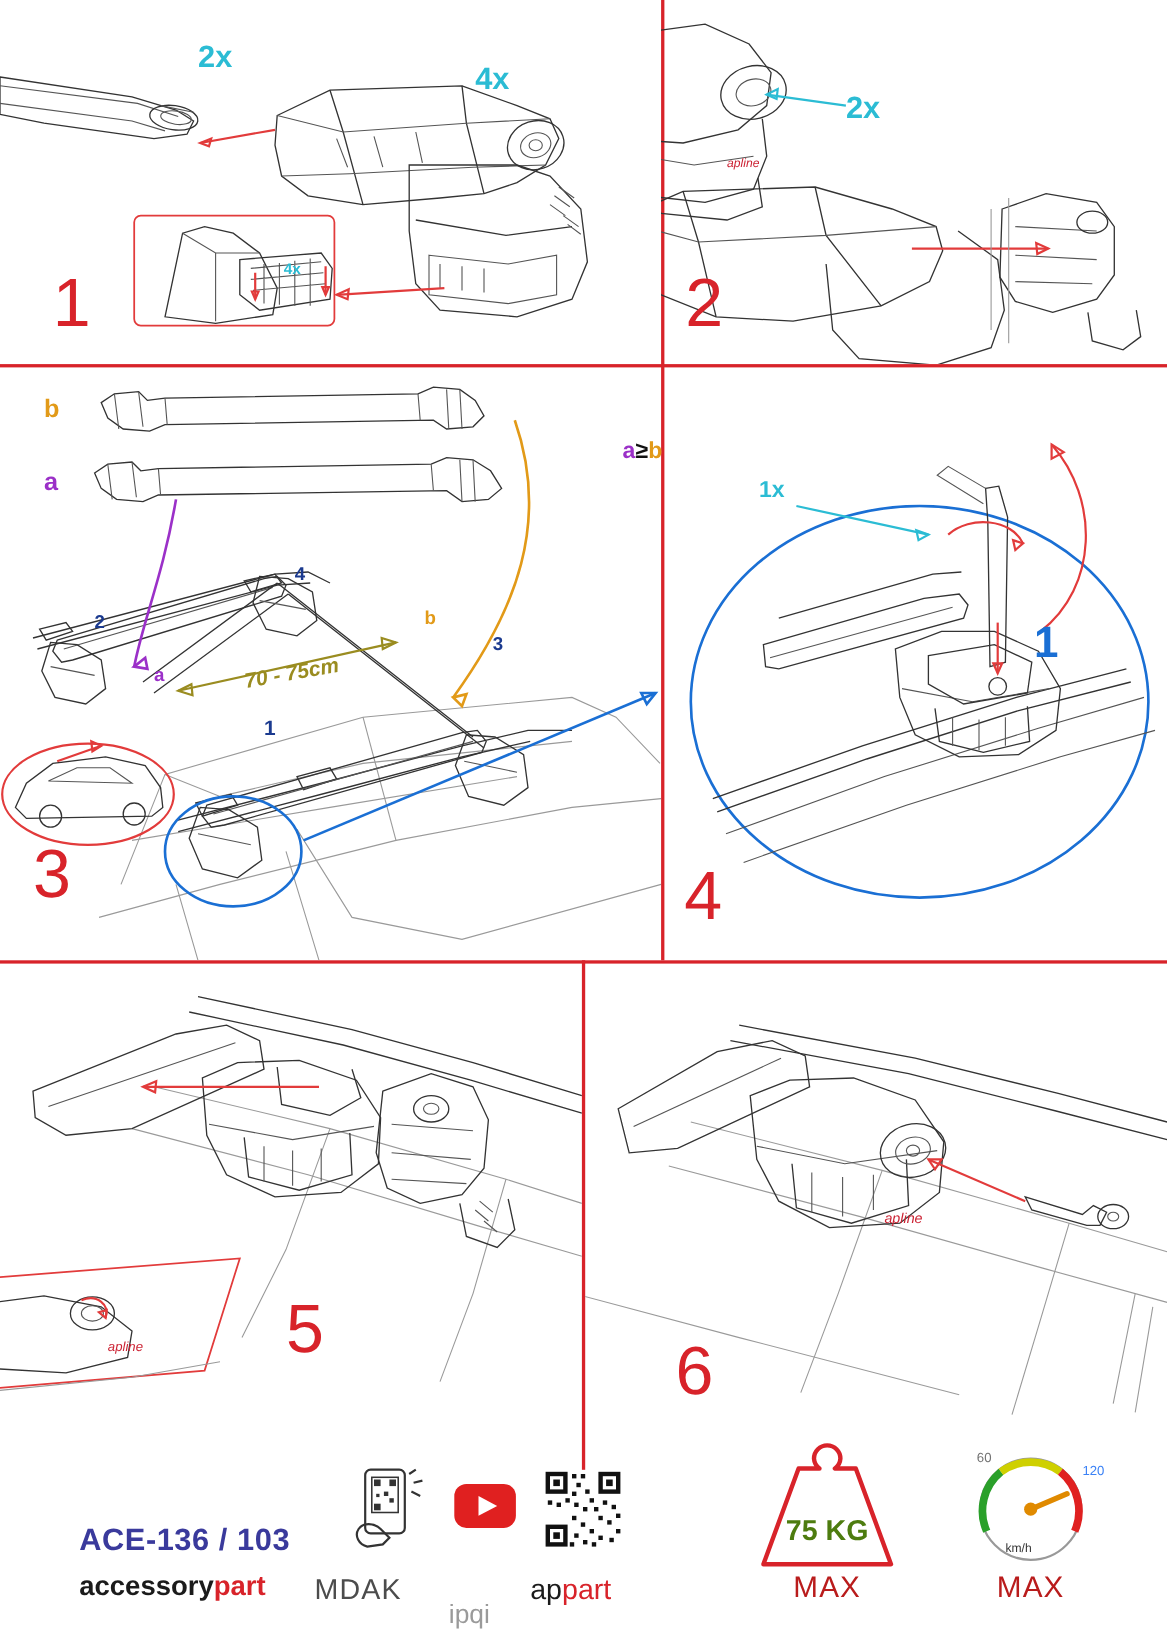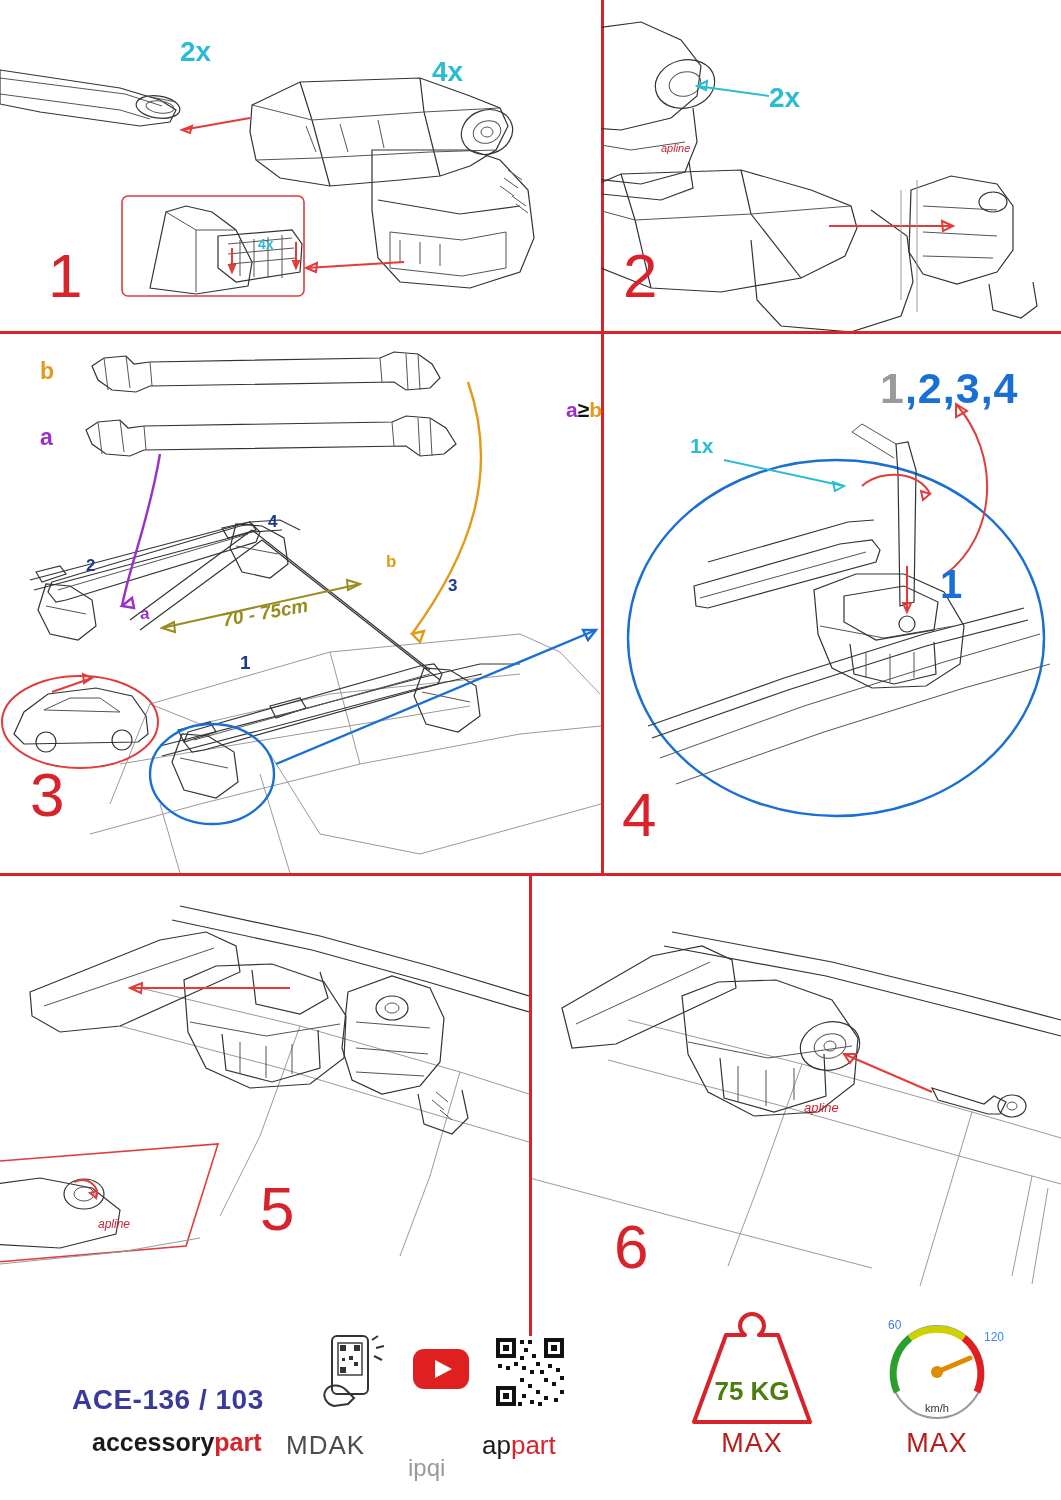--- a/index.html
+++ b/index.html
@@ -93,21 +93,20 @@
     position: absolute;
     color: #3a3a9c;
     font-size: 28px;
     font-weight: 700;
     letter-spacing: 0.5px;
   }
   .brand {
     position: absolute;
     font-size: 25px;
     font-weight: 700;
-    margin-left: 20px;
   }
   .brand .dark { color: #1b1b1b; }
   .brand .red { color: #d8232a; }
   .brand-grey {
     position: absolute;
     font-size: 26px;
     color: #4c4c4c;
     font-weight: 400;
   }
   .brand-light {
@@ -138,21 +137,21 @@
     color: #4d7c0f;
   }
   .kmh {
     position: absolute;
     font-size: 11px;
     color: #333;
   }
   .speed-tick {
     position: absolute;
     font-size: 12px;
-    color: #3b82f6;
+    color: #737373;
   }
   .ab-cond {
     position: absolute;
     font-size: 21px;
     font-weight: 700;
     margin-top: 36px;
   }
   svg { display:block; }
   .ln { fill:none; stroke:#333; stroke-width:1.2; }
   .ln2 { fill:none; stroke:#555; stroke-width:1; }
@@ -374,23 +373,20 @@
       <path class="arr-red" d="M258 152 C 278 134, 316 138, 326 160"></path>
       <path class="arr-red" d="M326 160 l-9 -3 l2 9 z" fill="#e23b3b"></path>
 
       <path class="arr-red" d="M342 240 C 394 200, 396 120, 352 70" stroke-width="3.2"></path>
       <path class="arr-red" d="M352 70 l0 13 l11 -6 z" fill="#e23b3b"></path>
 
       <path class="arr-cyan" d="M120 126 L240 152"></path>
       <path class="arr-cyan" d="M240 152 l-11 -4 l2 9 z" fill="#2bbcd4"></path>
     </svg>
     <div class="qty-sm" style="left:86px;top:100px;text-align:right;">1x</div>
-    <div class="big-seq" style="left:276px;top:30px;">
-      <span style="color:#9a9a9a;">1</span><span style="color:#1a6fd4;">,2,3,4</span>
-    </div>
     <div class="circle-one" style="left:336px;top:228px;">1</div>
     <div class="stepnum" style="left:18px;top:450px;">4</div>
   </div>
 
   <div class="panel" style="left:0;top:876px;width:529px;height:420px;">
     <svg width="529" height="420" viewBox="0 0 529 420">
 
       <path class="ln" d="M180 30 L320 60 L430 90 L529 120"></path>
       <path class="ln" d="M172 44 L312 74 L428 106 L529 136"></path>
       <path class="lnlight" d="M140 112 L300 150 L460 196 L529 218"></path>
@@ -552,17 +548,17 @@
     <svg style="position:absolute;left:340px;top:14px;" width="130" height="118" viewBox="0 0 130 118">
       <circle cx="65" cy="62" r="46" fill="none" stroke="#999" stroke-width="2"></circle>
       <path d="M25 82 A46 46 0 0 1 38 28" fill="none" stroke="#2aa02a" stroke-width="7"></path>
       <path d="M38 28 A46 46 0 0 1 92 28" fill="none" stroke="#cfd000" stroke-width="7"></path>
       <path d="M92 28 A46 46 0 0 1 105 82" fill="none" stroke="#e02020" stroke-width="7"></path>
       <path d="M65 62 L98 48" stroke="#e08a00" stroke-width="5" stroke-linecap="round"></path>
       <circle cx="65" cy="62" r="6" fill="#e08a00"></circle>
     </svg>
     <div class="speed-tick" style="left:356px;top:22px;">60</div>
     <div class="speed-tick" style="left:452px;top:34px;color:#3b82f6;">120</div>
-    <div class="kmh" style="left:382px;top:106px;width:46px;text-align:center;">km/h</div>
+    <div class="kmh" style="left:382px;top:106px;width:46px;">km/h</div>
     <div class="max-label" style="left:362px;top:132px;width:86px;text-align:center;">MAX</div>
   </div>
 
 </div>
 
 </body></html>

